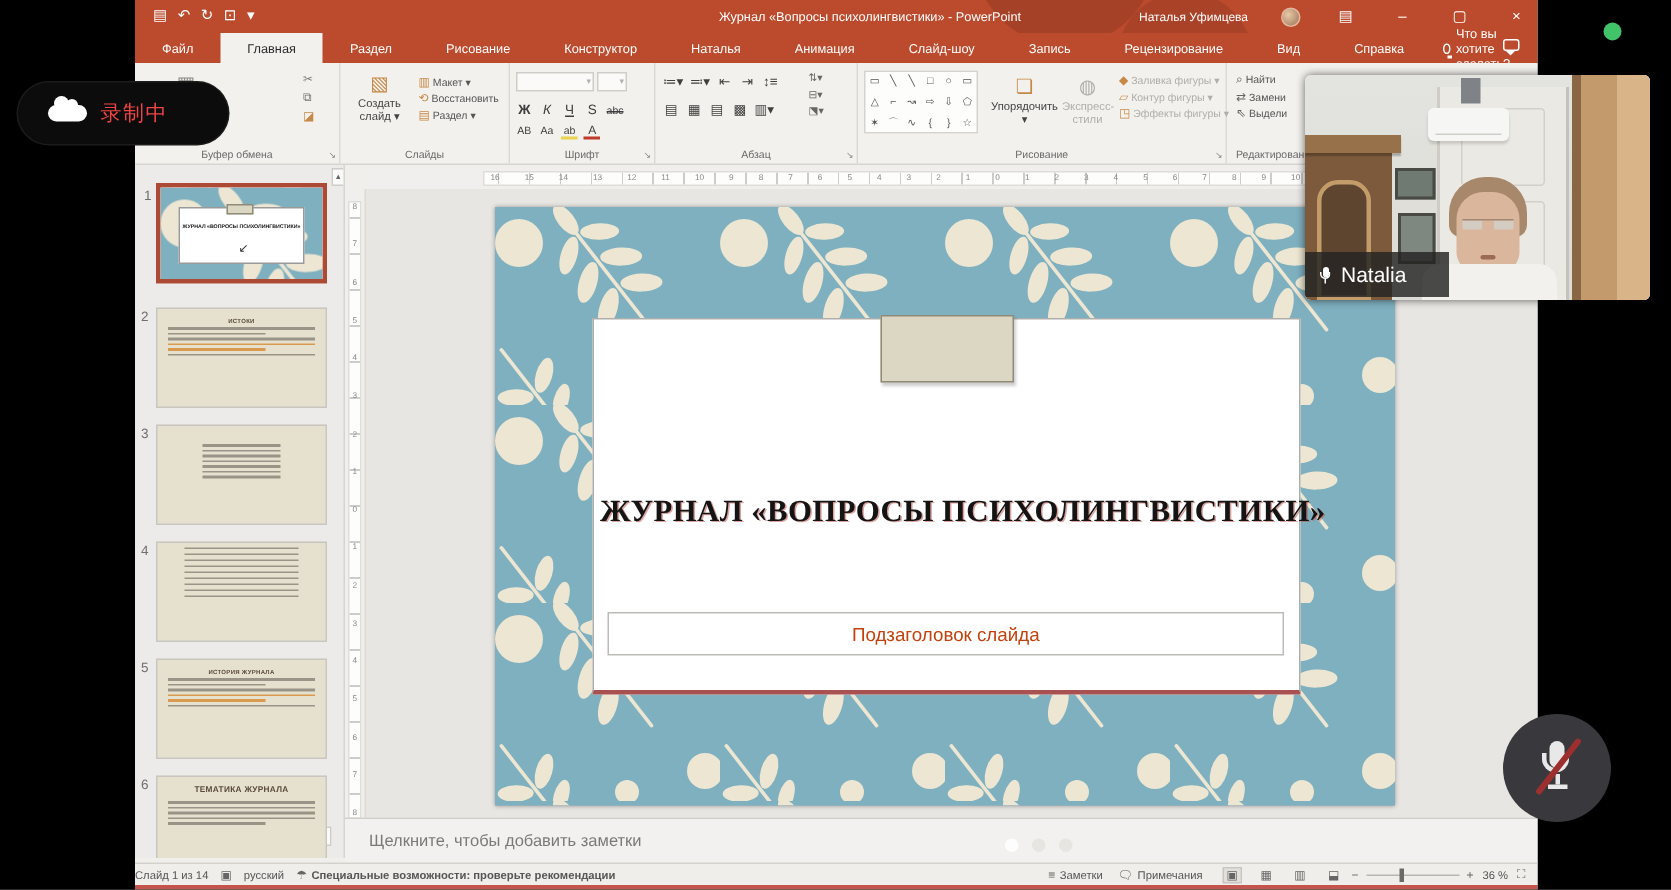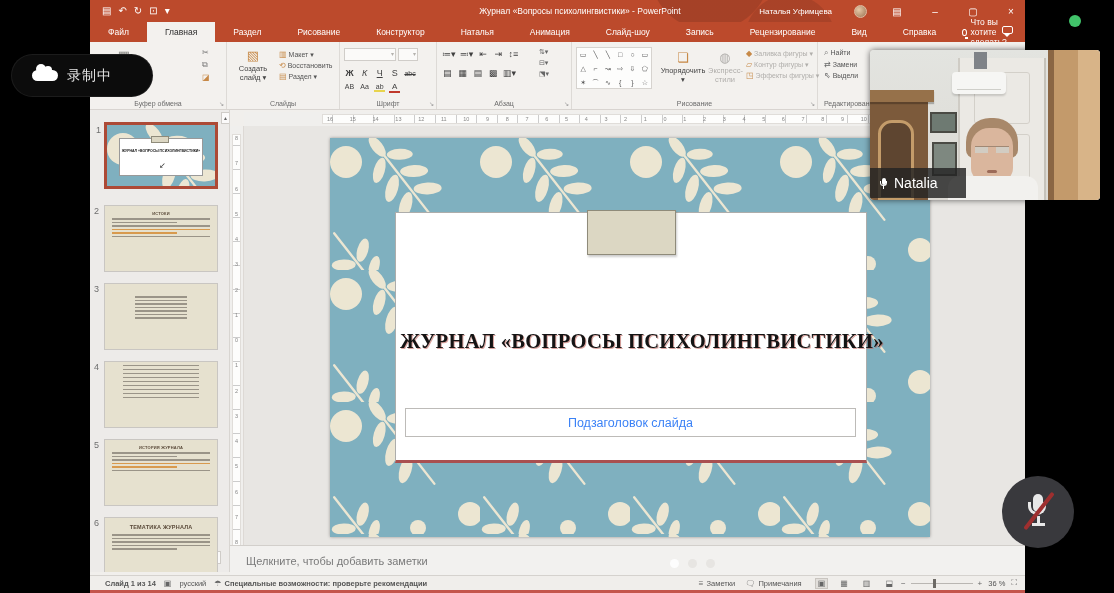--- a/index.html
+++ b/index.html
@@ -77,21 +77,21 @@
   
   #canvas { left:154px; top:126px; width:781px; height:419px; background:#e8e6e3; overflow:hidden; }
   #slide { position:absolute; left:86px; top:12px; width:600px; height:399px; background:#7fb0bf; box-shadow:0 0 3px rgba(0,0,0,.35); }
   #whitebox { position:absolute; left:65px; top:74px; width:472px; height:251px; background:#fff;
               border:1px solid #adadab; border-bottom:3px solid #a95050; }
   #tan-tab { position:absolute; left:257px; top:72px; width:89px; height:45px; background:#dcd7c3; border:1px solid #8f8b7a; box-shadow:1px 2px 2px rgba(0,0,0,.2); }
   #slide-title { position:absolute; left:70px; top:192px; width:462px; text-align:center;
     font-family:"Liberation Serif", serif; font-weight:bold; font-size:20.5px; color:#141414;
     text-shadow:1px 1px 0 rgba(190,90,80,.55); letter-spacing:.3px; white-space:nowrap; }
   #subtitle-box { position:absolute; left:75px; top:270px; width:451px; height:29px; background:#fff; border:1px solid #bdbbb8;
-    display:flex; align-items:center; justify-content:center; font-size:12.5px; color:#3b82f6; }
+    display:flex; align-items:center; justify-content:center; font-size:12.5px; color:#c2410c; }
 
   
   #notesbar { left:140px; top:545px; width:795px; height:30px; background:#f2f1ef; border-top:1px solid #d2cfcb; display:flex; align-items:center; }
   #notes-ph { margin-left:16px; font-size:11px; color:#7a7a7a; }
   #pager-dots { position:absolute; left:440px; top:13px; display:flex; gap:9px; }
   .pdot { width:9px; height:9px; border-radius:50%; background:#e7e5e2; }
   .pdot.on { background:#fdfdfd; }
 
   
   #statusbar { left:0; top:575px; width:935px; height:15px; background:#f0eeeb; border-top:1px solid #d5d2ce;
@@ -101,21 +101,21 @@
   #view-btns { display:flex; gap:11px; margin:0 6px; }
   .vbtn { font-size:8px; color:#666; padding:0 2px; }
   .vbtn.on { background:#e2dfdb; outline:1px solid #c9c5c0; }
   #zoomslider { display:flex; align-items:center; gap:5px; }
   #ztrack { position:relative; width:62px; height:1px; background:#b9b6b2; }
   #zthumb { position:absolute; left:22px; top:-4px; width:3px; height:9px; background:#6d6a66; }
   #bottom-strip { left:0; top:590px; width:935px; height:3px; background:#c4554c; }
 
   
   #rec-badge { left:12px; top:55px; width:140px; height:41px; background:#0c0c0c; border-radius:21px;
-    display:flex; align-items:center; color:#e5e5e5; z-index:40; box-shadow:0 0 0 1px #1c1c1c; }
+    display:flex; align-items:center; color:#ef4444; z-index:40; box-shadow:0 0 0 1px #1c1c1c; }
   .cloud { position:relative; width:26px; height:11px; background:#fff; border-radius:6px; margin-left:20px; }
   .cloud:before { content:""; position:absolute; left:4px; top:-6px; width:10px; height:10px; background:#fff; border-radius:50%; }
   .cloud:after { content:""; position:absolute; left:12px; top:-4px; width:8px; height:8px; background:#fff; border-radius:50%; }
   #rec-label { margin-left:9px; font-size:14px; letter-spacing:1px; font-family:"DejaVu Sans", sans-serif; }
 
   #webcam { left:870px; top:50px; width:230px; height:150px; background:#e8e6e2; z-index:50; border-radius:4px; overflow:hidden; box-shadow:0 0 6px rgba(0,0,0,.6); }
   .wc-wall { position:absolute; left:0; top:0; width:230px; height:150px; background:linear-gradient(180deg,#e3e4e0,#dcdad4); }
   .wc-frame-strip { position:absolute; left:178px; top:0; width:52px; height:150px; background:linear-gradient(90deg,#8a6644 0 6px,#c39a6b 6px 30px,#d8b488 30px); }
   .wc-door { position:absolute; left:88px; top:8px; width:88px; height:142px; background:#ebe9e4; border-left:2px solid #cfccc5; border-right:2px solid #c5c2ba; }
   .wc-door-panel { position:absolute; left:14px; width:56px; border:1px solid #d3d0c9; border-radius:3px; }
@@ -487,21 +487,21 @@
     <div id="notesbar" class="abs">
       <span id="notes-ph">Щелкните, чтобы добавить заметки</span>
       <div id="pager-dots">
           <span class="pdot on"></span>
           <span class="pdot"></span>
           <span class="pdot"></span>
         </div>
     </div>
 
     <div id="statusbar" class="abs">
-      <span style="margin-left:15px;font-weight:bold;">Слайд 1 из 14</span>
+      <span style="margin-left:0;">Слайд 1 из 14</span>
       <span class="sep"></span>
       <span class="sicon">▣</span>
       <span class="sep"></span>
       <span>русский</span>
       <span class="sep"></span>
       <span class="sicon">☂</span>
       <span style="font-weight:bold;margin-left:3px;">Специальные возможности: проверьте рекомендации</span>
       <div style="flex:1;"></div>
       <span class="sicon">≡</span>
       <span style="margin:0 10px 0 3px;">Заметки</span>

